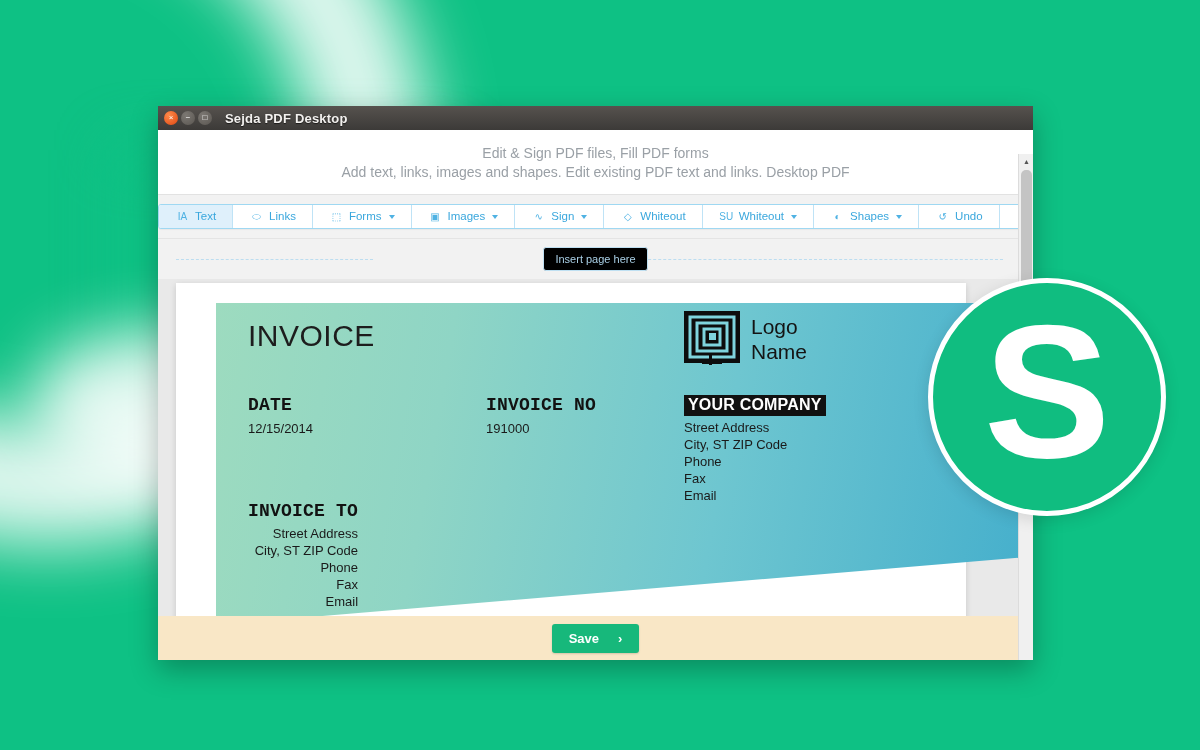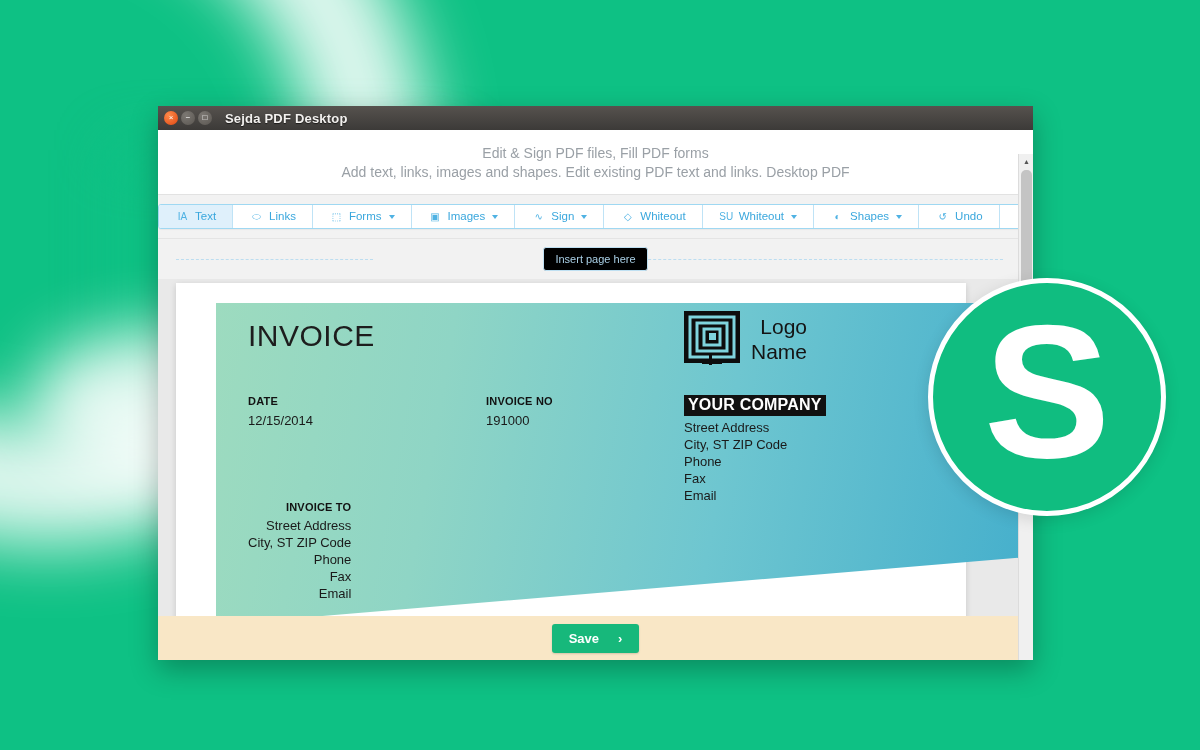--- a/index.html
+++ b/index.html
@@ -224,45 +224,45 @@
     overflow: hidden;
   }
   .inv-title {
     position: absolute;
     left: 32px; top: 16px;
     font-size: 30px;
     color: #1d1d1d;
     letter-spacing: 0.5px;
   }
   .inv-h {
-    font-size: 11px;
+    font-size: 18px;
     font-weight: bold;
     color: #121212;
     letter-spacing: 0.2px;
+    font-family: Liberation Mono, monospace;
   }
   .inv-v {
     font-size: 13px;
     color: #1a1a1a;
     line-height: 17px;
   }
   #blk-date { position: absolute; left: 32px; top: 92px; }
   #blk-date .inv-v { margin-top: 5px; }
   #blk-no { position: absolute; left: 270px; top: 92px; }
   #blk-no .inv-v { margin-top: 5px; }
   #blk-to { position: absolute; left: 32px; top: 198px; text-align: right; }
   #blk-to .inv-v { margin-top: 4px; }
 
   
   #blk-logo {
     position: absolute;
     left: 468px; top: 8px;
     display: flex;
     align-items: center;
     gap: 11px;
-    text-align: right;
   }
   #logo-mark { width: 56px; height: 56px; }
   #logo-text {
     font-size: 21px;
     color: #141414;
     line-height: 25px;
   }
   #blk-company {
     position: absolute;
     left: 468px; top: 92px;

